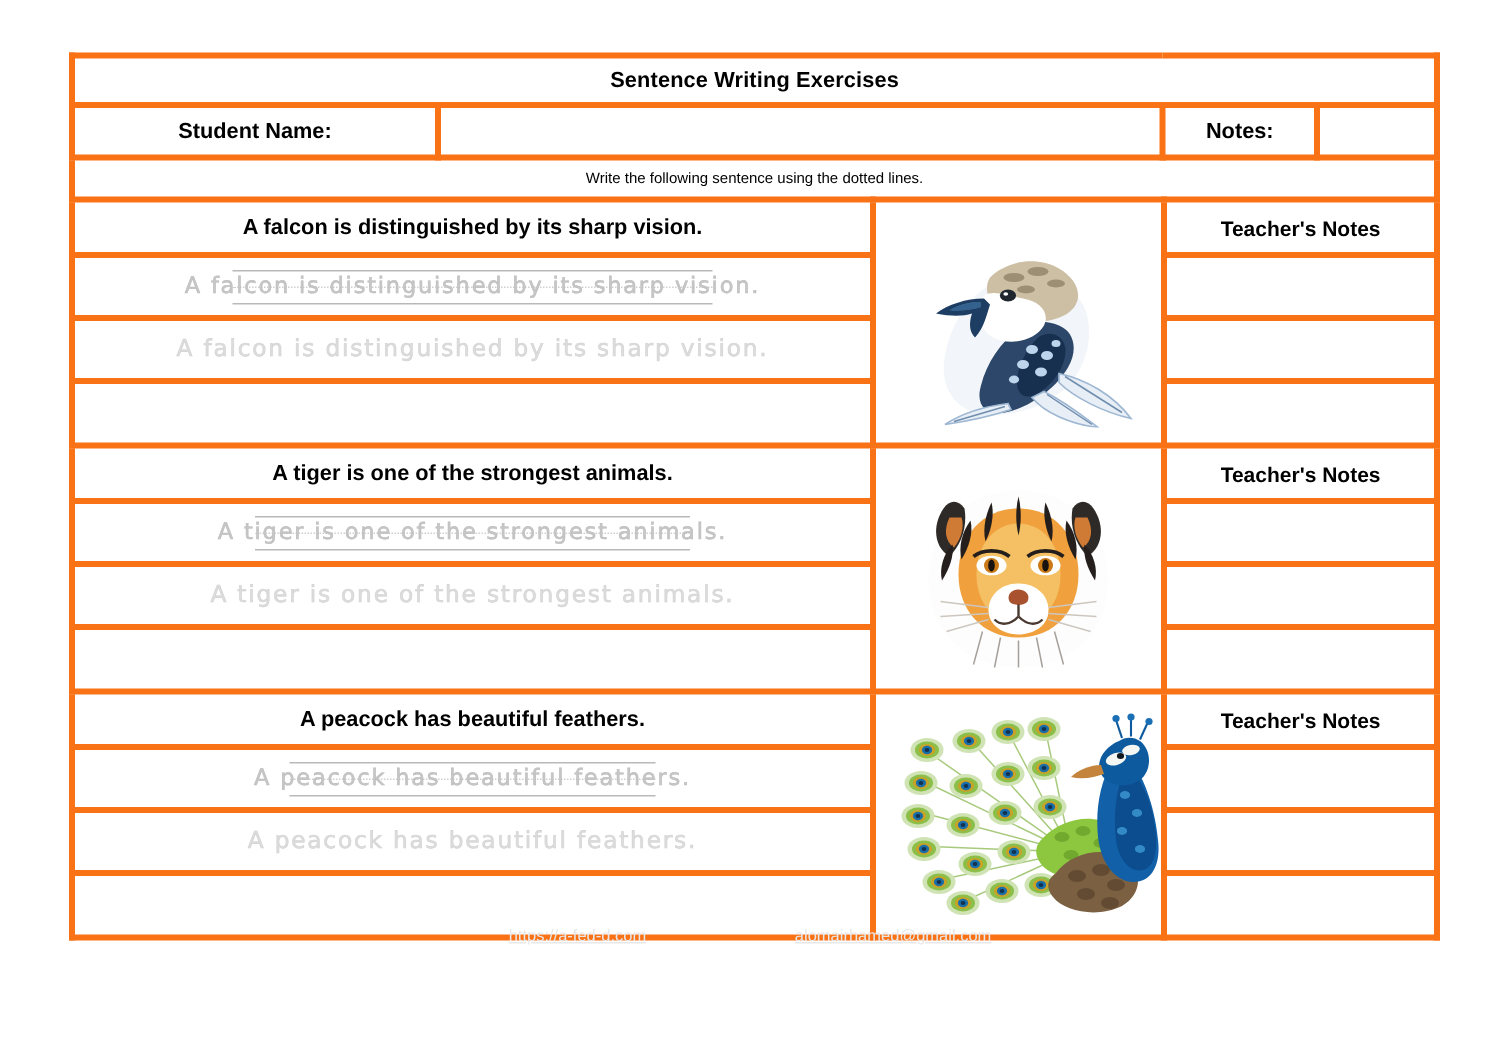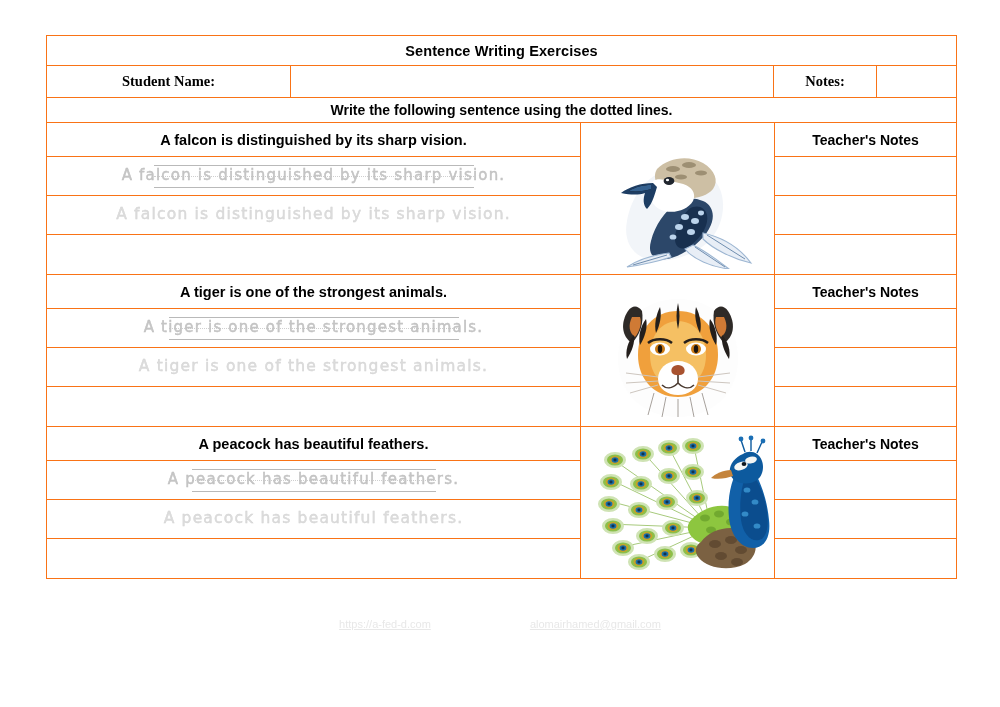--- a/index.html
+++ b/index.html
@@ -20,45 +20,44 @@
   
   .sheet {
     position: absolute;
     left: 46px;
     top: 35px;
     width: 910px;
     border-collapse: collapse;
     table-layout: fixed;
   }
   .sheet td {
-    border: 1px solid #f97316;
+    border: 4px solid #f97316;
     padding: 0;
     vertical-align: middle;
     background: #ffffff;
   }
 
   .blue  { background: #dae6f5; }
   .ctr   { text-align: center; }
 
   .title-cell {
     height: 29px;
     font-size: 14.5px;
     font-weight: bold;
     letter-spacing: .1px;
   }
   .name-label, .grade-label {
     height: 31px;
     font-size: 14.5px;
     font-weight: bold;
-    font-family: Liberation Serif, serif;
   }
   .instr-cell {
     height: 24px;
-    font-size: 14px;
-    font-weight: bold;
+    font-size: 10px;
+    font-weight: normal;
   }
 
   
   .sent-head {
     height: 33px;
     font-size: 14.5px;
     font-weight: bold;
   }
   .notes-head {
     height: 33px;

